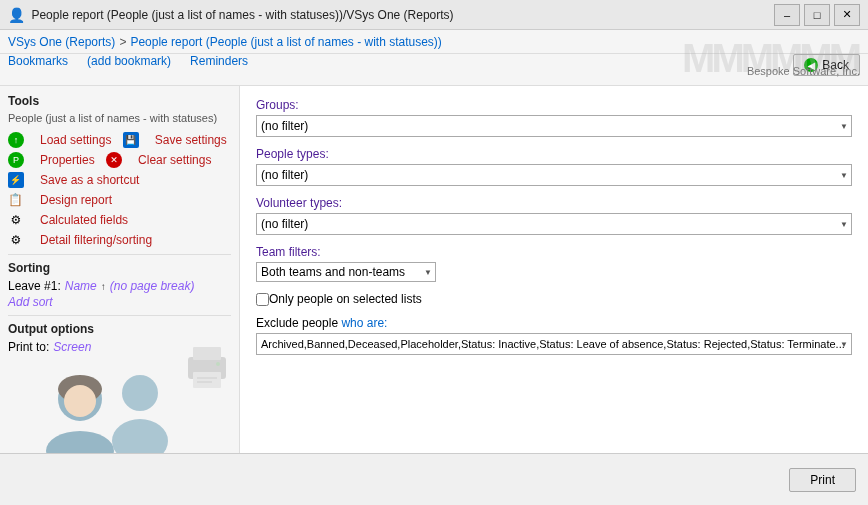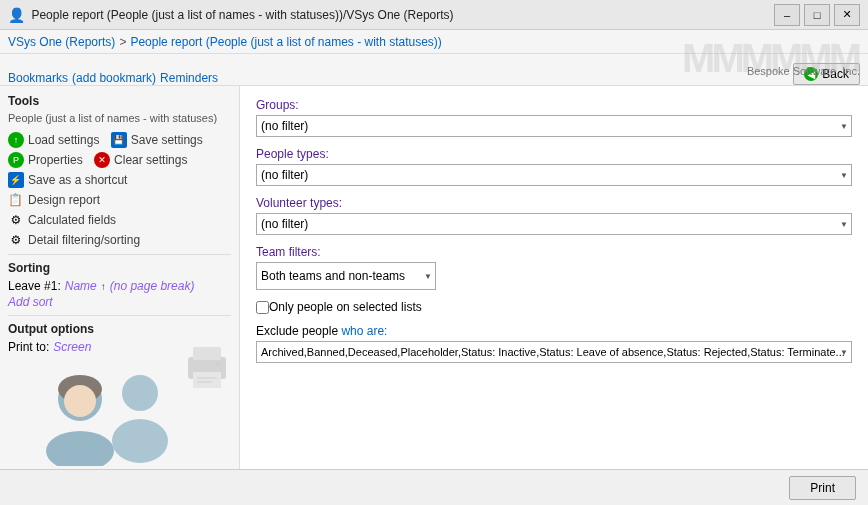--- a/index.html
+++ b/index.html
@@ -90,24 +90,24 @@
       font-size: 11px;
       color: #777;
       text-align: center;
     }
 
     
     #toolbar-row {
       background: #f5f5f5;
       height: 32px;
       display: flex;
-      align-items: flex-end;
+      align-items: flex-start;
       padding: 0 8px;
       border-bottom: 1px solid #ddd;
-      gap: 4px;
+      gap: 19px;
     }
     .nav-link {
       color: #0066cc;
       cursor: pointer;
       font-size: 12px;
       text-decoration: none;
     }
     .back-button {
       display: flex;
       align-items: center;
@@ -159,24 +159,25 @@
       color: #555;
       margin-bottom: 8px;
     }
     .tool-row {
       display: flex;
       align-items: center;
       gap: 4px;
       margin-bottom: 4px;
     }
     .tool-link {
-      color: #404040;
+      color: #b91c1c;
       cursor: pointer;
       font-size: 12px;
       text-decoration: none;
+      margin-left: 12px;
     }
     .icon-circle-green {
       width: 16px; height: 16px;
       background: #00aa00;
       border-radius: 50%;
       display: inline-flex; align-items: center; justify-content: center;
       color: white; font-size: 9px; flex-shrink: 0;
     }
     .icon-circle-red {
       width: 16px; height: 16px;
@@ -260,21 +261,21 @@
       position: absolute;
       right: 4px;
       top: 50%;
       transform: translateY(-50%);
       font-size: 8px;
       color: #555;
       pointer-events: none;
     }
     .team-select {
       width: 180px;
-      height: 28px;
+      height: 20px;
       border: 1px solid #aaa;
       background: white;
       font-size: 12px;
       padding: 1px 4px;
       appearance: none;
       -webkit-appearance: none;
       cursor: pointer;
     }
     .team-select-wrapper {
       position: relative;
@@ -323,21 +324,21 @@
       color: #555;
       pointer-events: none;
     }
 
     
     #bottom-bar {
       position: absolute;
       bottom: 0;
       right: 0;
       left: 0;
-      height: 36px;
+      height: 52px;
       background: #f0f0f0;
       border-top: 1px solid #ccc;
       display: flex;
       align-items: center;
       justify-content: flex-end;
       padding: 0 12px;
     }
     .print-button {
       background: #e8e8e8;
       border: 1px solid #aaa;

